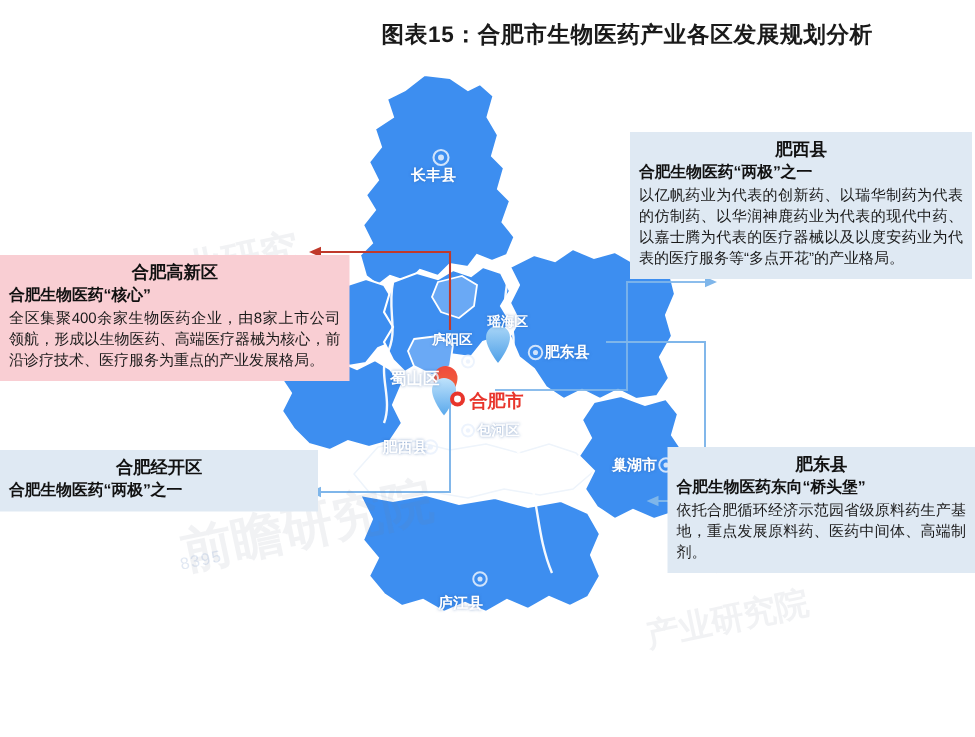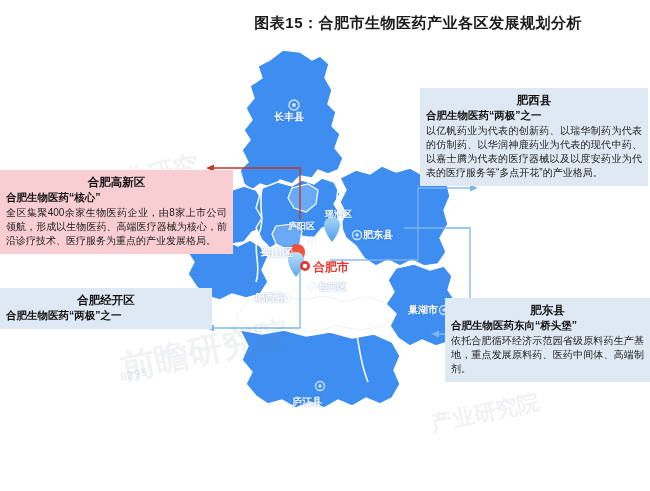--- a/index.html
+++ b/index.html
@@ -38,21 +38,21 @@
   .box{position:absolute;box-sizing:border-box;padding:4px 6px 6px;}
   .box .bx-title{font-size:11.5px;font-weight:bold;text-align:center;color:#111;line-height:16px;}
   .box .bx-sub{font-size:10.5px;font-weight:bold;text-align:left;color:#111;line-height:15px;}
   .box .bx-body{font-size:10px;color:#1a1a1a;line-height:14px;text-align:justify;margin-top:1px;}
 
   .box-pink{background:#f9ced3;}
   .box-blue{background:#dfe9f3;}
 
   #box-gaoxin{left:0px;top:130px;width:233px;margin-top:40px;}
   #box-feixi {left:420px;top:88px;width:228px;}
-  #box-jingkai{left:0px;top:288px;width:212px;}
+  #box-jingkai{left:0px;top:300px;width:212px;}
   #box-feidong{left:445px;top:298px;width:205px;}
 
   
   .plabel{position:absolute;white-space:nowrap;font-size:10px;color:#ffffff;
           font-weight:bold;text-shadow:0 0 2px rgba(40,90,160,.55);}
   .city-label{position:absolute;white-space:nowrap;font-size:12px;font-weight:bold;color:#e8352c;}
 
   
   .src{position:absolute;left:8px;top:462px;font-size:10.5px;color:#222;}
   .app{position:absolute;right:8px;top:462px;font-size:10.5px;color:#222;}

